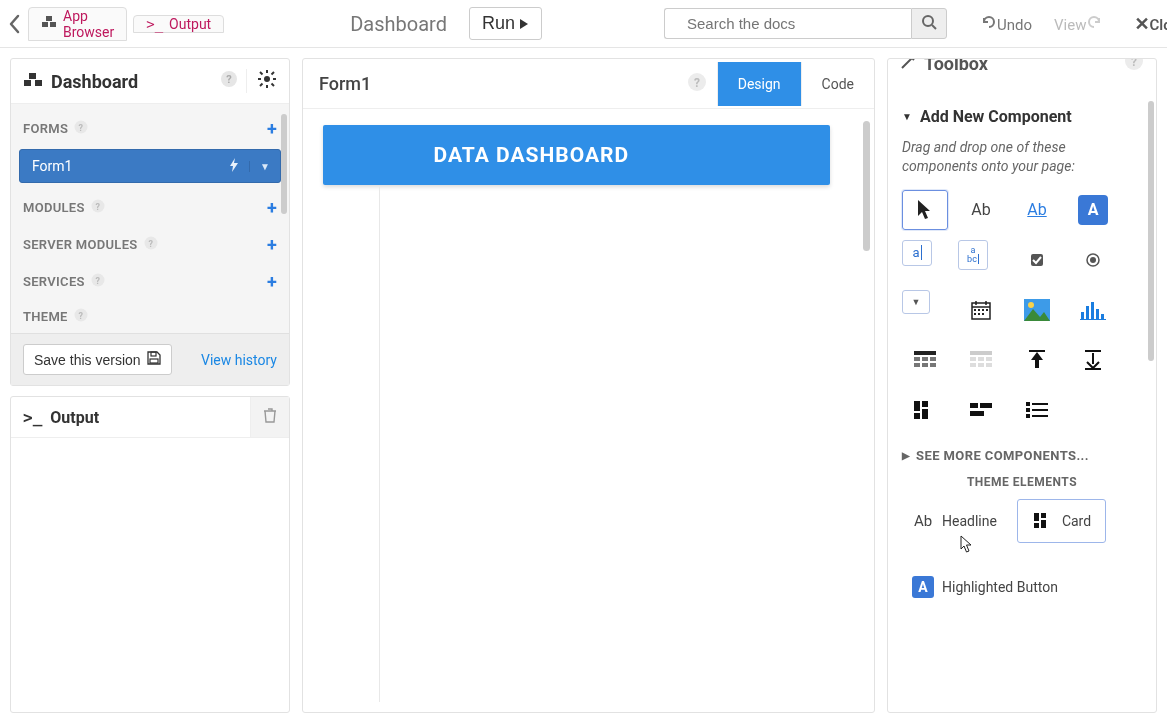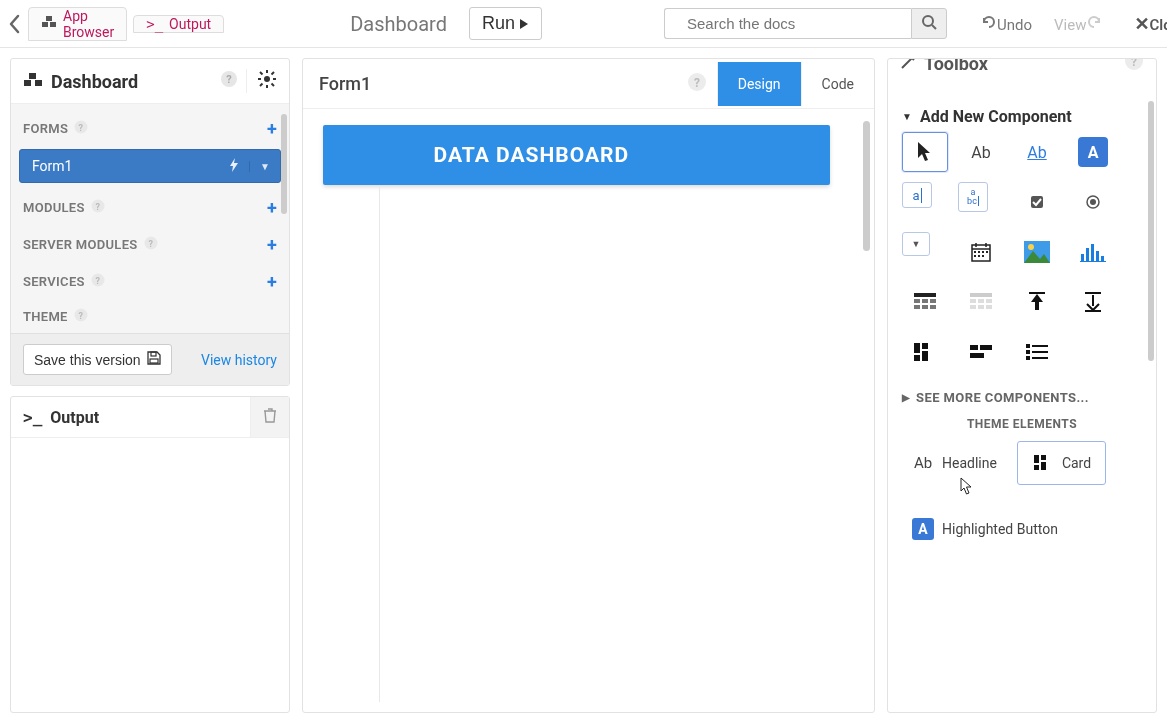--- a/index.html
+++ b/index.html
@@ -563,20 +563,21 @@
       </div>
 
       <div class="toolbox-body">
         <div class="tbx-scroll-thumb"></div>
 
         <div class="collapser">
           <span style="font-size:10px;">▼</span>
           <span>Add New Component</span>
         </div>
 
+        <div class="hint">Drag and drop one of these components onto your page:</div>
 
         <div class="comp-grid">
 
           <div class="comp selected">
             <span>
               <svg width="18" height="22" viewBox="0 0 18 22">
                   <path d="M2 1 L2 17 L6 13 L9 20 L12 19 L9 12 L14 12 Z" fill="#222"></path>
                 </svg>
             </span>
           </div>

